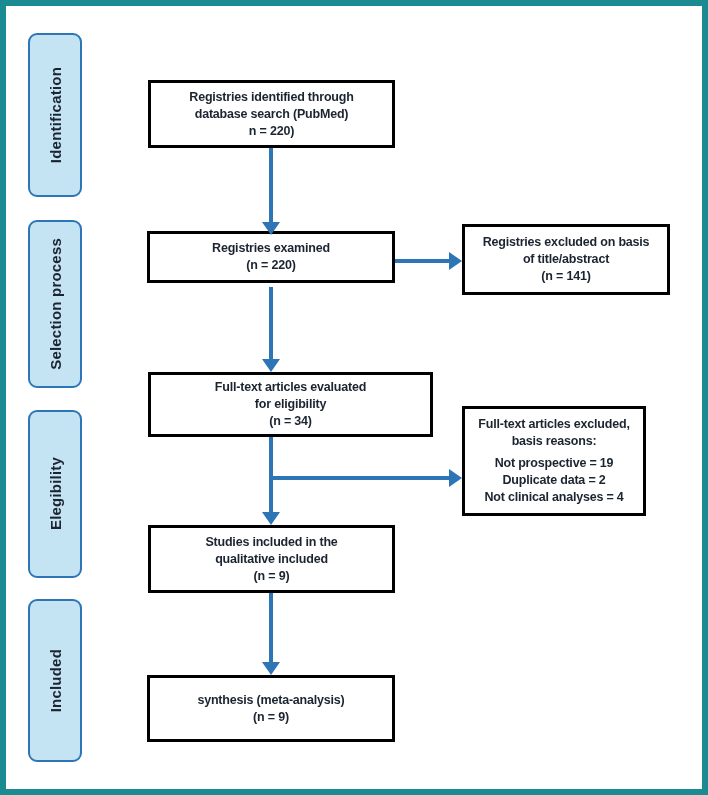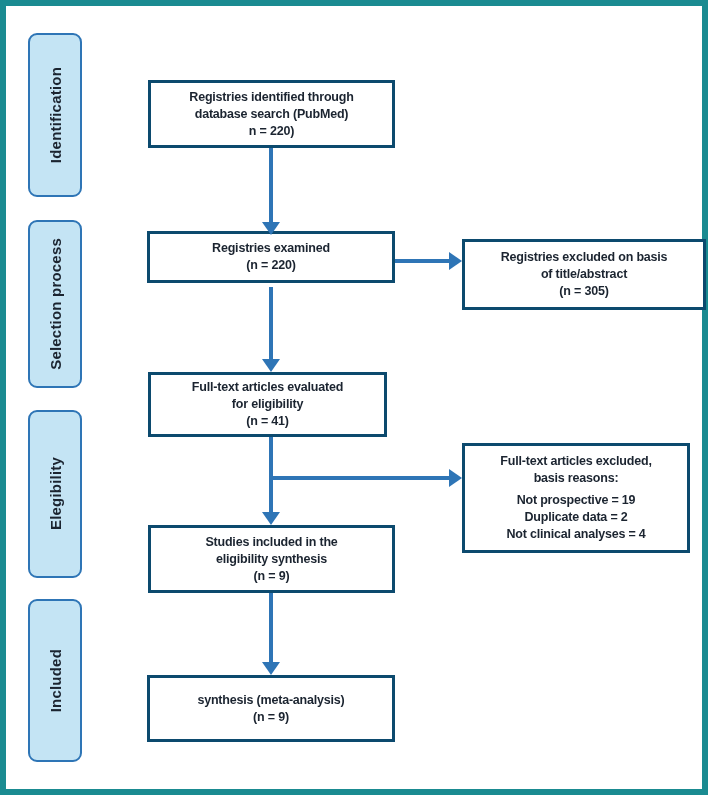--- a/index.html
+++ b/index.html
@@ -37,21 +37,21 @@
     font-weight: 700;
     font-size: 15px;
     color: #1b2430;
     letter-spacing: 0.2px;
     white-space: nowrap;
   }
   
   .box {
     position: absolute;
     background: #ffffff;
-    border: 3px solid #0c4a6e;
+    border: 3px solid #000000;
     box-sizing: border-box;
     display: flex;
     flex-direction: column;
     align-items: center;
     justify-content: center;
     text-align: center;
     font-weight: 700;
     font-size: 12.5px;
     letter-spacing: -0.2px;
     color: #1b2430;
@@ -110,45 +110,45 @@
     <div class="line">Registries identified through</div>
     <div class="line">database search (PubMed)</div>
     <div class="line">n = 220)</div>
   </div>
 
   <div class="box" style="left:147px;top:231px;width:248px;height:52px;">
     <div class="line">Registries examined</div>
     <div class="line">(n = 220)</div>
   </div>
 
-  <div class="box" style="left:462px;top:224px;width:244px;height:71px;margin-top:15px;">
+  <div class="box" style="left:462px;top:224px;width:208px;height:71px;">
     <div class="line">Registries excluded on basis</div>
     <div class="line">of title/abstract</div>
-    <div class="line">(n = 305)</div>
+    <div class="line">(n = 141)</div>
   </div>
 
-  <div class="box" style="left:148px;top:372px;width:239px;height:65px;">
+  <div class="box" style="left:148px;top:372px;width:285px;height:65px;">
     <div class="line">Full-text articles evaluated</div>
     <div class="line">for eligibility</div>
-    <div class="line">(n = 41)</div>
+    <div class="line">(n = 34)</div>
   </div>
 
-  <div class="box" style="left:462px;top:443px;width:228px;height:110px;">
+  <div class="box" style="left:462px;top:406px;width:184px;height:110px;">
     <div class="line">Full-text articles excluded,</div>
     <div class="line">basis reasons:</div>
     <div class="reasons">
       <div class="line">Not prospective = 19</div>
       <div class="line">Duplicate data = 2</div>
       <div class="line">Not clinical analyses = 4</div>
     </div>
   </div>
 
   <div class="box" style="left:148px;top:525px;width:247px;height:68px;">
     <div class="line">Studies included in the</div>
-    <div class="line">eligibility synthesis</div>
+    <div class="line">qualitative included</div>
     <div class="line">(n = 9)</div>
   </div>
 
   <div class="box" style="left:147px;top:675px;width:248px;height:67px;">
     <div class="line">synthesis (meta-analysis)</div>
     <div class="line">(n = 9)</div>
   </div>
 
   <div class="vline" style="left:269px;top:148px;height:74px;"></div>
   <div class="head-down" style="left:262px;top:222px;"></div>

